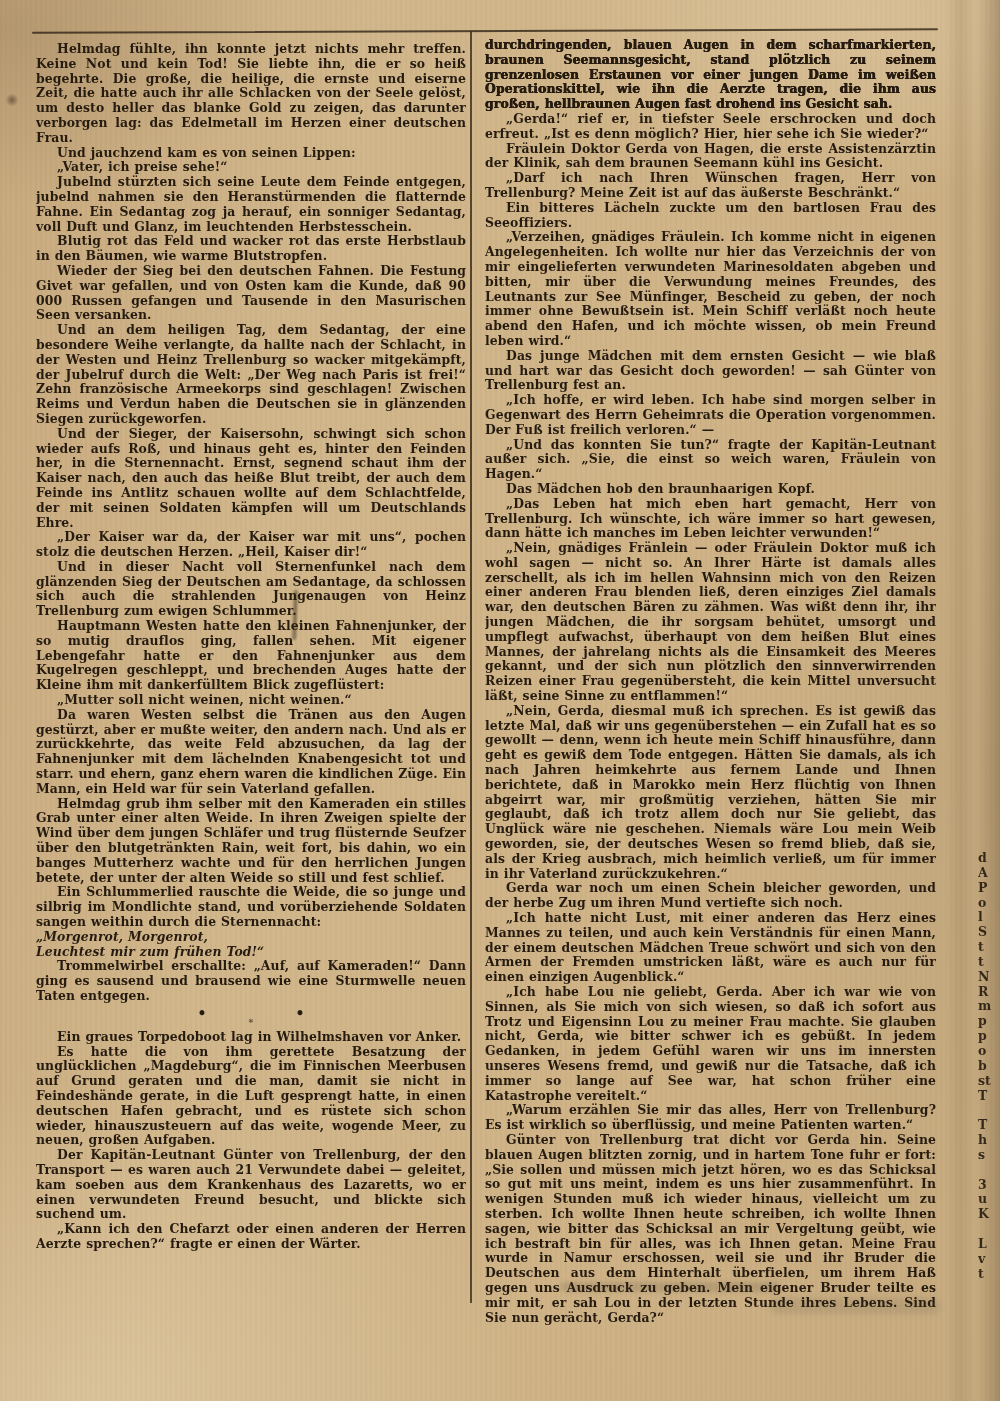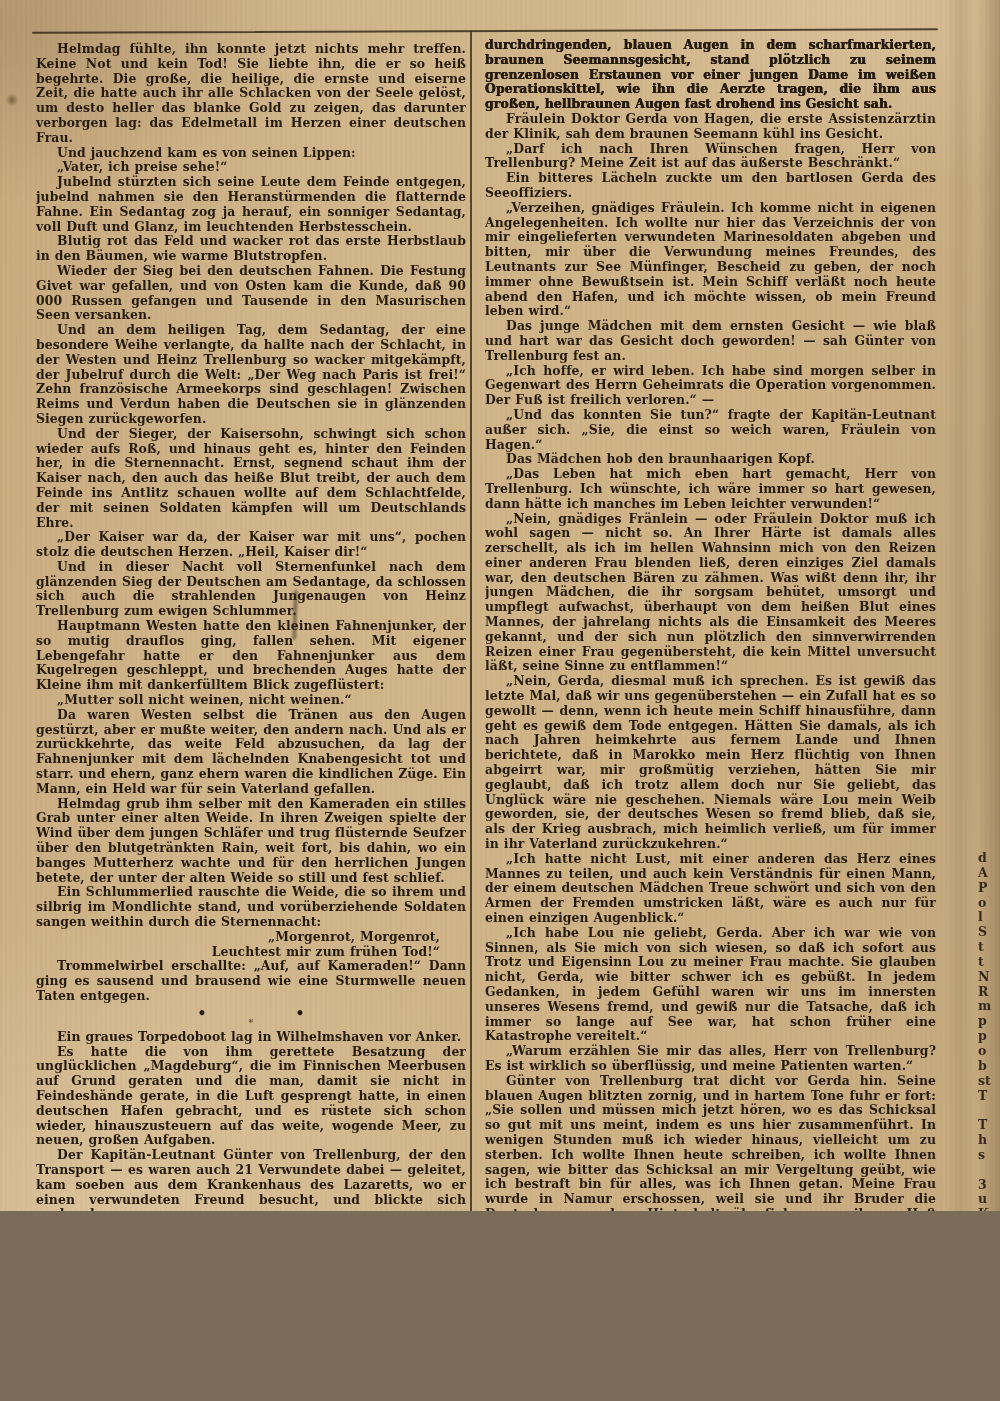--- a/index.html
+++ b/index.html
@@ -1,17 +1,17 @@
 <!DOCTYPE html>
 <html lang="de"><head>
 <meta charset="utf-8">
 <style>
   html,body { margin:0; padding:0; background:#7a6c58; }
   .page {
-    position:relative; width:1000px; height:1211px; overflow:hidden;
+    position:relative; width:1000px; height:1401px; overflow:hidden;
     font-family:"DejaVu Serif","Liberation Serif",serif;
     font-weight:bold;
     color:#261b10;
     background:
       radial-gradient(circle 9px at 12px 100px, rgba(58,42,26,.55), rgba(58,42,26,0) 72%),
       linear-gradient(to right, rgba(0,0,0,0) 946px, rgba(120,95,64,.16) 960px, rgba(0,0,0,0) 976px, rgba(92,70,45,.28) 998px, rgba(80,60,38,.34) 1000px),
       radial-gradient(ellipse 520px 300px at 86% 1%, rgba(255,241,212,.22), rgba(0,0,0,0) 62%),
       radial-gradient(ellipse 740px 520px at 8% 100%, rgba(255,244,218,.20), rgba(0,0,0,0) 60%),
       radial-gradient(ellipse 430px 270px at 0% 2%, rgba(108,84,56,.22), rgba(0,0,0,0) 66%),
       radial-gradient(ellipse 300px 700px at 100% 55%, rgba(150,124,92,.14), rgba(0,0,0,0) 70%),
@@ -27,21 +27,21 @@
     position:absolute; left:470px; top:31px; width:2px; height:1272px;
     background:linear-gradient(#3a2d1d,#2b2113 55%,#3a2d1d); opacity:.8;
   }
   .col { position:absolute; overflow:hidden; text-align:justify;
          font-size:12.4px; line-height:14.8px; letter-spacing:.1px; word-spacing:.5px; }
   .col-left  { left:36px;  top:42px; width:430px; height:1258px; }
   .col-right { left:485px; top:38px; width:451px; height:1292px; }
   .col p { margin:0; text-indent:1.7em; }
   .col p.noindent { text-indent:0; }
   .col p.heavy { text-shadow:.35px 0 0 currentColor, -.18px 0 0 currentColor; }
-  .col p.verse { text-indent:0; text-align:right; padding-right:26px; }
+  .col p.verse { text-indent:0; text-align:left; padding-right:26px;font-style:italic; }
   .separator { display:flex; justify-content:center; align-items:flex-start;
                gap:42px; height:19px; margin:3px 0 4px; }
   .sep-g { font-size:14px; line-height:12px; }
   .sep-g.mid { font-size:9px; margin-top:7px; opacity:.75; }
   .edge-frags { position:absolute; left:978px; top:851px; width:21px; height:436px;
                 overflow:hidden; font-size:12.5px; opacity:.9; }
   .frag { height:14.85px; line-height:14.85px; white-space:nowrap; overflow:hidden; }
   .ink-smudge { position:absolute; left:293px; top:590px; width:4px; height:50px;
                 background:rgba(40,28,16,.45); filter:blur(1px); border-radius:2px;
                 transform:rotate(2deg); }
@@ -64,47 +64,49 @@
       <p>Blutig rot das Feld und wacker rot das erste Herbstlaub in den Bäumen, wie warme Blutstropfen.</p>
       <p>Wieder der Sieg bei den deutschen Fahnen. Die Festung Givet war gefallen, und von Osten kam die Kunde, daß 90 000 Russen gefangen und Tausende in den Masurischen Seen versanken.</p>
       <p>Und an dem heiligen Tag, dem Sedantag, der eine besondere Weihe verlangte, da hallte nach der Schlacht, in der Westen und Heinz Trellenburg so wacker mitgekämpft, der Jubelruf durch die Welt: „Der Weg nach Paris ist frei!“ Zehn französische Armeekorps sind geschlagen! Zwischen Reims und Verdun haben die Deutschen sie in glänzenden Siegen zurückgeworfen.</p>
       <p>Und der Sieger, der Kaisersohn, schwingt sich schon wieder aufs Roß, und hinaus geht es, hinter den Feinden her, in die Sternennacht. Ernst, segnend schaut ihm der Kaiser nach, den auch das heiße Blut treibt, der auch dem Feinde ins Antlitz schauen wollte auf dem Schlachtfelde, der mit seinen Soldaten kämpfen will um Deutschlands Ehre.</p>
       <p>„Der Kaiser war da, der Kaiser war mit uns“, pochen stolz die deutschen Herzen. „Heil, Kaiser dir!“</p>
       <p>Und in dieser Nacht voll Sternenfunkel nach dem glänzenden Sieg der Deutschen am Sedantage, da schlossen sich auch die strahlenden Jungenaugen von Heinz Trellenburg zum ewigen Schlummer.</p>
       <p>Hauptmann Westen hatte den kleinen Fahnenjunker, der so mutig drauflos ging, fallen sehen. Mit eigener Lebengefahr hatte er den Fahnenjunker aus dem Kugelregen geschleppt, und brechenden Auges hatte der Kleine ihm mit dankerfülltem Blick zugeflüstert:</p>
       <p>„Mutter soll nicht weinen, nicht weinen.“</p>
       <p>Da waren Westen selbst die Tränen aus den Augen gestürzt, aber er mußte weiter, den andern nach. Und als er zurückkehrte, das weite Feld abzusuchen, da lag der Fahnenjunker mit dem lächelnden Knabengesicht tot und starr. und ehern, ganz ehern waren die kindlichen Züge. Ein Mann, ein Held war für sein Vaterland gefallen.</p>
       <p>Helmdag grub ihm selber mit den Kameraden ein stilles Grab unter einer alten Weide. In ihren Zweigen spielte der Wind über dem jungen Schläfer und trug flüsternde Seufzer über den blutgetränkten Rain, weit fort, bis dahin, wo ein banges Mutterherz wachte und für den herrlichen Jungen betete, der unter der alten Weide so still und fest schlief.</p>
-      <p>Ein Schlummerlied rauschte die Weide, die so ihrem und silbrig im Mondlichte stand, und vorüberziehende Soldaten sangen weithin durch die Sternennacht:</p>
+      <p>Ein Schlummerlied rauschte die Weide, die so junge und silbrig im Mondlichte stand, und vorüberziehende Soldaten sangen weithin durch die Sternennacht:</p>
       <p class="verse">„Morgenrot, Morgenrot,</p>
       <p class="verse">Leuchtest mir zum frühen Tod!“</p>
       <p>Trommelwirbel erschallte: „Auf, auf Kameraden!“ Dann ging es sausend und brausend wie eine Sturmwelle neuen Taten entgegen.</p>
       <div class="separator">
         <span class="sep-g">•</span>
         <span class="sep-g mid">⁎</span>
         <span class="sep-g">•</span>
       </div>
       <p>Ein graues Torpedoboot lag in Wilhelmshaven vor Anker.</p>
       <p>Es hatte die von ihm gerettete Besatzung der unglücklichen „Magdeburg“, die im Finnischen Meerbusen auf Grund geraten und die man, damit sie nicht in Feindeshände gerate, in die Luft gesprengt hatte, in einen deutschen Hafen gebracht, und es rüstete sich schon wieder, hinauszusteuern auf das weite, wogende Meer, zu neuen, großen Aufgaben.</p>
       <p>Der Kapitän-Leutnant Günter von Trellenburg, der den Transport — es waren auch 21 Verwundete dabei — geleitet, kam soeben aus dem Krankenhaus des Lazaretts, wo er einen verwundeten Freund besucht, und blickte sich suchend um.</p>
       <p>„Kann ich den Chefarzt oder einen anderen der Herren Aerzte sprechen?“ fragte er einen der Wärter.</p>
     </div>
   <div class="col col-right">
       <p class="noindent heavy">durchdringenden, blauen Augen in dem scharfmarkierten, braunen Seemannsgesicht, stand plötzlich zu seinem grenzenlosen Erstaunen vor einer jungen Dame im weißen Operationskittel, wie ihn die Aerzte tragen, die ihm aus großen, hellbraunen Augen fast drohend ins Gesicht sah.</p>
+      <p>„Gerda!“ rief er, in tiefster Seele erschrocken und doch erfreut. „Ist es denn möglich? Hier, hier sehe ich Sie wieder?“</p>
       <p>Fräulein Doktor Gerda von Hagen, die erste Assistenzärztin der Klinik, sah dem braunen Seemann kühl ins Gesicht.</p>
       <p>„Darf ich nach Ihren Wünschen fragen, Herr von Trellenburg? Meine Zeit ist auf das äußerste Beschränkt.“</p>
-      <p>Ein bitteres Lächeln zuckte um den bartlosen Gerda des Seeoffiziers.</p>
+      <p>Ein bitteres Lächeln zuckte um den bartlosen Frau des Seeoffiziers.</p>
       <p>„Verzeihen, gnädiges Fräulein. Ich komme nicht in eigenen Angelegenheiten. Ich wollte nur hier das Verzeichnis der von mir eingelieferten verwundeten Marinesoldaten abgeben und bitten, mir über die Verwundung meines Freundes, des Leutnants zur See Münfinger, Bescheid zu geben, der noch immer ohne Bewußtsein ist. Mein Schiff verläßt noch heute abend den Hafen, und ich möchte wissen, ob mein Freund leben wird.“</p>
       <p>Das junge Mädchen mit dem ernsten Gesicht — wie blaß und hart war das Gesicht doch geworden! — sah Günter von Trellenburg fest an.</p>
       <p>„Ich hoffe, er wird leben. Ich habe sind morgen selber in Gegenwart des Herrn Geheimrats die Operation vorgenommen. Der Fuß ist freilich verloren.“ —</p>
       <p>„Und das konnten Sie tun?“ fragte der Kapitän-Leutnant außer sich. „Sie, die einst so weich waren, Fräulein von Hagen.“</p>
       <p>Das Mädchen hob den braunhaarigen Kopf.</p>
       <p>„Das Leben hat mich eben hart gemacht, Herr von Trellenburg. Ich wünschte, ich wäre immer so hart gewesen, dann hätte ich manches im Leben leichter verwunden!“</p>
       <p>„Nein, gnädiges Fränlein — oder Fräulein Doktor muß ich wohl sagen — nicht so. An Ihrer Härte ist damals alles zerschellt, als ich im hellen Wahnsinn mich von den Reizen einer anderen Frau blenden ließ, deren einziges Ziel damals war, den deutschen Bären zu zähmen. Was wißt denn ihr, ihr jungen Mädchen, die ihr sorgsam behütet, umsorgt und umpflegt aufwachst, überhaupt von dem heißen Blut eines Mannes, der jahrelang nichts als die Einsamkeit des Meeres gekannt, und der sich nun plötzlich den sinnverwirrenden Reizen einer Frau gegenübersteht, die kein Mittel unversucht läßt, seine Sinne zu entflammen!“</p>
       <p>„Nein, Gerda, diesmal muß ich sprechen. Es ist gewiß das letzte Mal, daß wir uns gegenüberstehen — ein Zufall hat es so gewollt — denn, wenn ich heute mein Schiff hinausführe, dann geht es gewiß dem Tode entgegen. Hätten Sie damals, als ich nach Jahren heimkehrte aus fernem Lande und Ihnen berichtete, daß in Marokko mein Herz flüchtig von Ihnen abgeirrt war, mir großmütig verziehen, hätten Sie mir geglaubt, daß ich trotz allem doch nur Sie geliebt, das Unglück wäre nie geschehen. Niemals wäre Lou mein Weib geworden, sie, der deutsches Wesen so fremd blieb, daß sie, als der Krieg ausbrach, mich heimlich verließ, um für immer in ihr Vaterland zurückzukehren.“</p>
+      <p>Gerda war noch um einen Schein bleicher geworden, und der herbe Zug um ihren Mund vertiefte sich noch.</p>
       <p>„Ich hatte nicht Lust, mit einer anderen das Herz eines Mannes zu teilen, und auch kein Verständnis für einen Mann, der einem deutschen Mädchen Treue schwört und sich von den Armen der Fremden umstricken läßt, wäre es auch nur für einen einzigen Augenblick.“</p>
       <p>„Ich habe Lou nie geliebt, Gerda. Aber ich war wie von Sinnen, als Sie mich von sich wiesen, so daß ich sofort aus Trotz und Eigensinn Lou zu meiner Frau machte. Sie glauben nicht, Gerda, wie bitter schwer ich es gebüßt. In jedem Gedanken, in jedem Gefühl waren wir uns im innersten unseres Wesens fremd, und gewiß nur die Tatsache, daß ich immer so lange auf See war, hat schon früher eine Katastrophe vereitelt.“</p>
       <p>„Warum erzählen Sie mir das alles, Herr von Trellenburg? Es ist wirklich so überflüssig, und meine Patienten warten.“</p>
       <p>Günter von Trellenburg trat dicht vor Gerda hin. Seine blauen Augen blitzten zornig, und in hartem Tone fuhr er fort: „Sie sollen und müssen mich jetzt hören, wo es das Schicksal so gut mit uns meint, indem es uns hier zusammenführt. In wenigen Stunden muß ich wieder hinaus, vielleicht um zu sterben. Ich wollte Ihnen heute schreiben, ich wollte Ihnen sagen, wie bitter das Schicksal an mir Vergeltung geübt, wie ich bestraft bin für alles, was ich Ihnen getan. Meine Frau wurde in Namur erschossen, weil sie und ihr Bruder die Deutschen aus dem Hinterhalt überfielen, um ihrem Haß gegen uns Ausdruck zu geben. Mein eigener Bruder teilte es mir mit, er sah Lou in der letzten Stunde ihres Lebens. Sind Sie nun gerächt, Gerda?“</p>
     </div>
   <div class="edge-frags">
       <div class="frag">d</div>
       <div class="frag">A</div>
       <div class="frag">P</div>
       <div class="frag">o</div>

